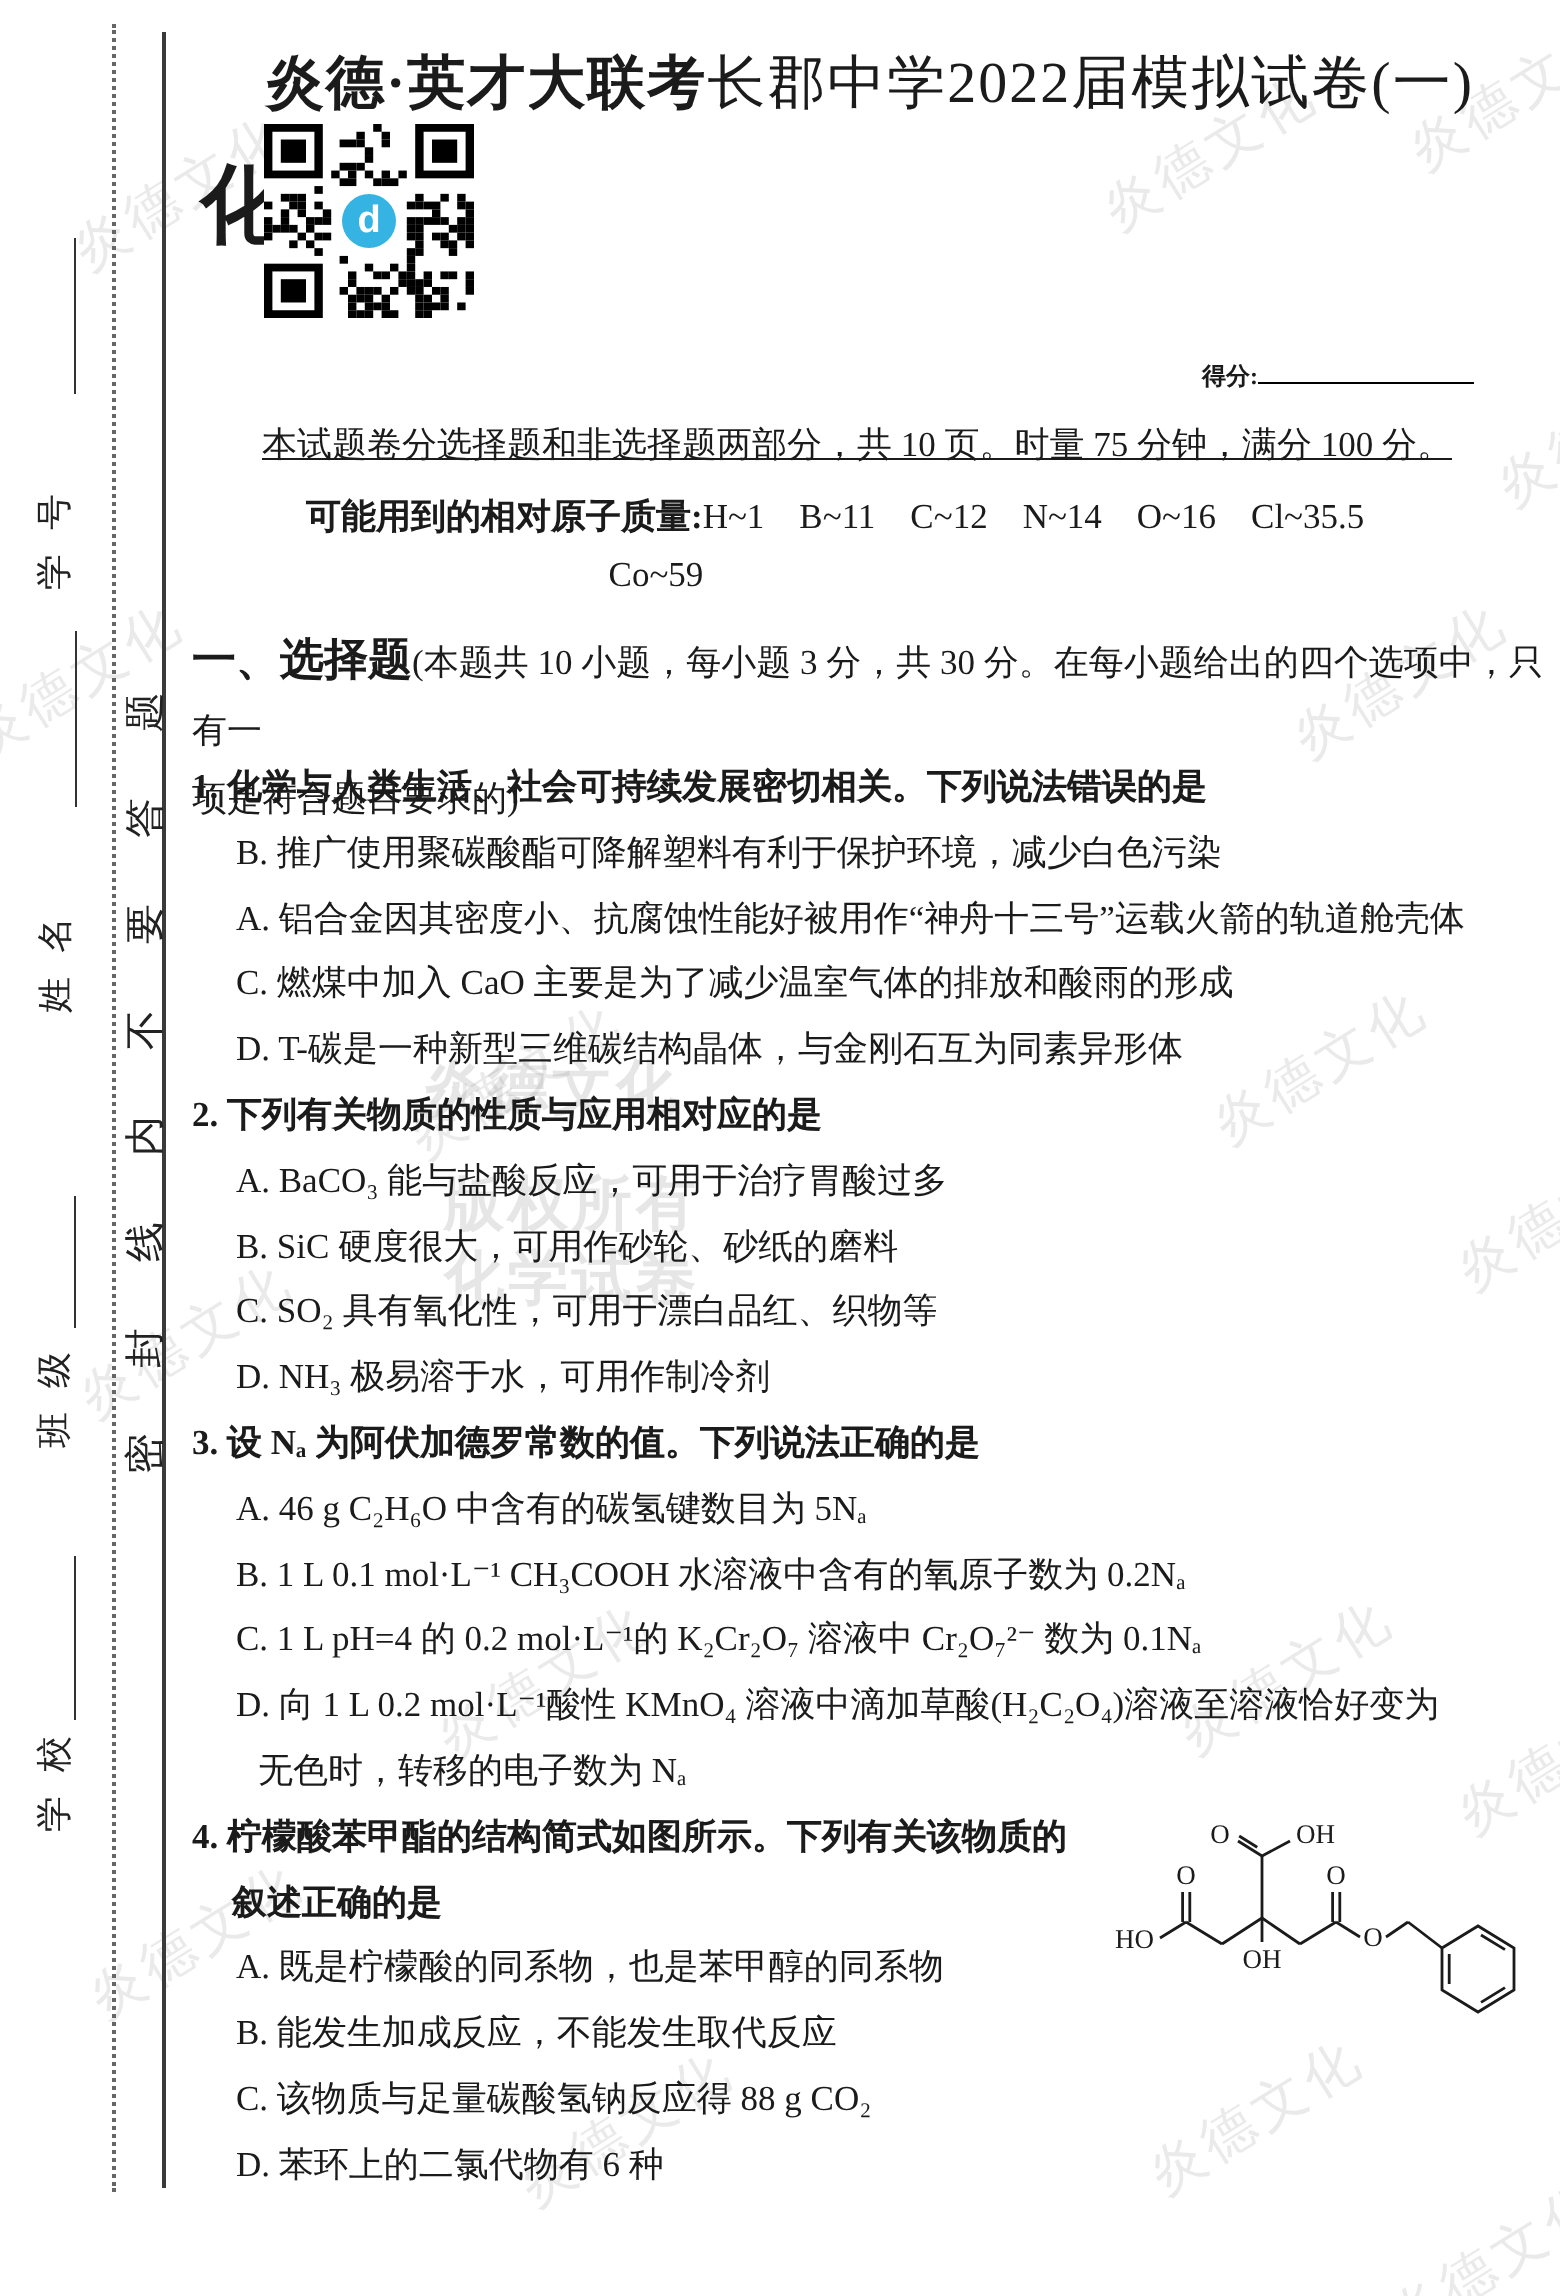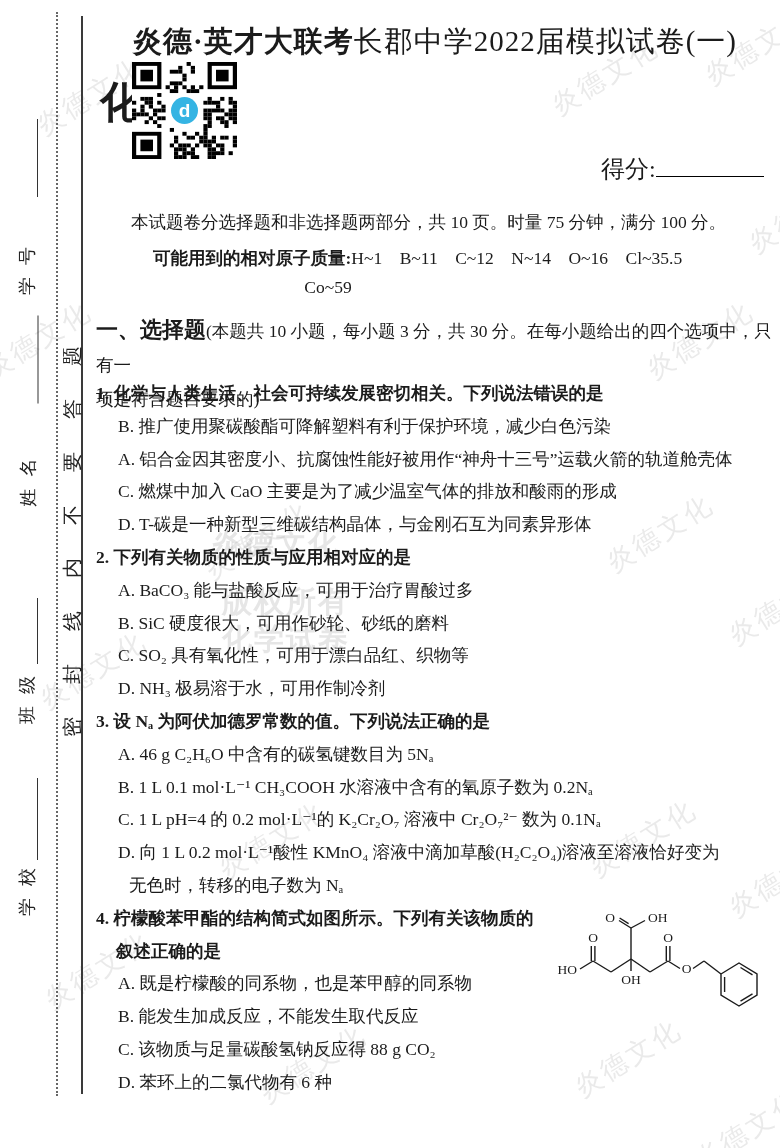--- a/index.html
+++ b/index.html
@@ -29,25 +29,25 @@
   .main-title .brand{font-weight:bold;}
   .subject{position:absolute;left:100px;right:0;top:74px;
       font-size:43px;font-weight:bold;font-family:"Liberation Sans","DejaVu Sans",sans-serif;}
   .qr{position:absolute;left:132px;top:62px;width:105px;height:98px;}
   .qr svg{display:block;}
   .qr-logo{position:absolute;left:36px;top:32px;width:33px;height:33px;background:#fff;
       border-radius:7px;display:flex;align-items:center;justify-content:center;}
   .qr-logo .dot{width:27px;height:27px;border-radius:50%;display:flex;align-items:center;
       justify-content:center;color:#fff;font-weight:bold;font-size:19px;
       font-family:"Liberation Sans",sans-serif;}
-  .score{position:absolute;left:601px;top:153px;font-size:24px;font-weight:normal;}
+  .score{position:absolute;left:601px;top:173px;font-size:12px;font-weight:bold;}
   .score-line{display:inline-block;width:108px;height:18px;border-bottom:1.6px solid #000;}
   
   .intro{position:absolute;left:96px;top:207px;width:670px;font-size:17.5px;
-      line-height:30px;text-indent:2em;white-space:nowrap;}
+      line-height:30px;text-indent:2em;white-space:nowrap;text-decoration:underline;}
   .masses{position:absolute;left:96px;top:246px;width:680px;font-size:17.5px;
       padding-left:57px;white-space:nowrap;}
   .masses .lbl{font-weight:bold;}
   .co-line{position:absolute;left:96px;top:277px;width:464px;text-align:center;font-size:17.5px;}
   .section{position:absolute;left:96px;top:313px;width:676px;font-size:17.5px;line-height:34px;}
   .section .t{font-weight:bold;font-size:22px;}
   .questions{position:absolute;left:96px;top:377px;width:684px;}
   .qline{height:32.8px;line-height:32.8px;font-size:17.5px;white-space:nowrap;}
   .qline.q{font-weight:bold;}
   .qline.opt{padding-left:22px;}

